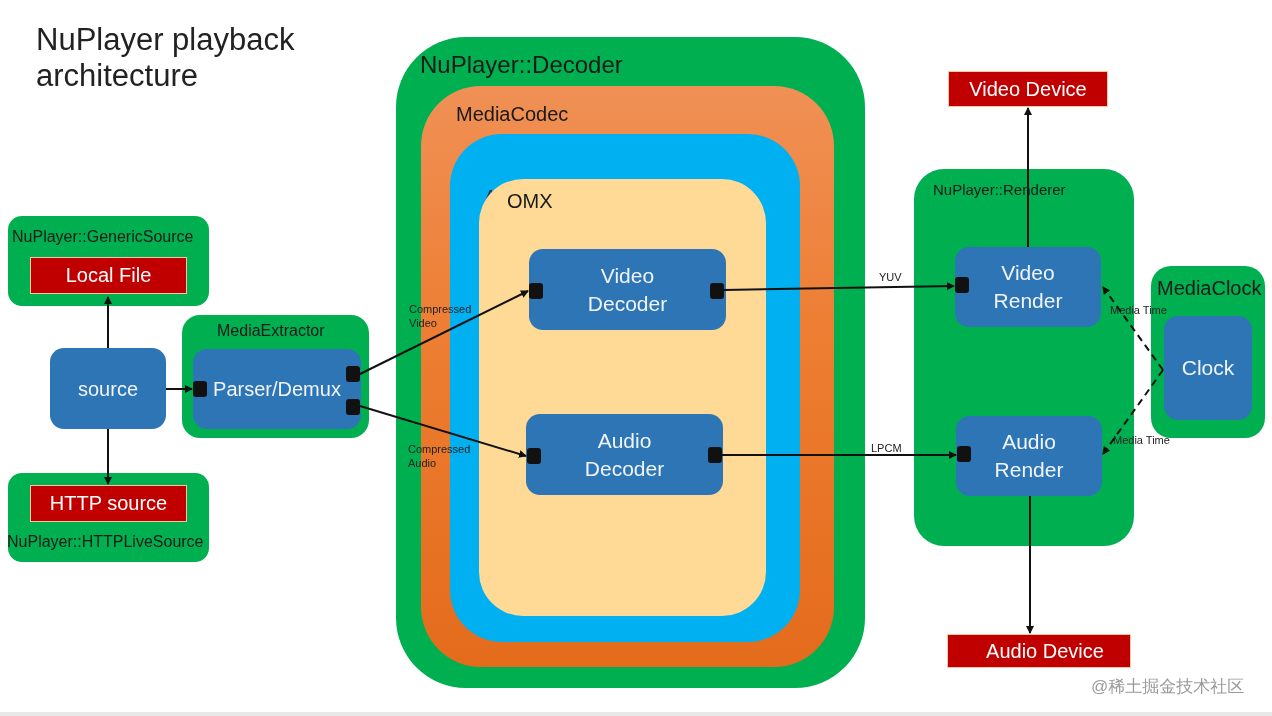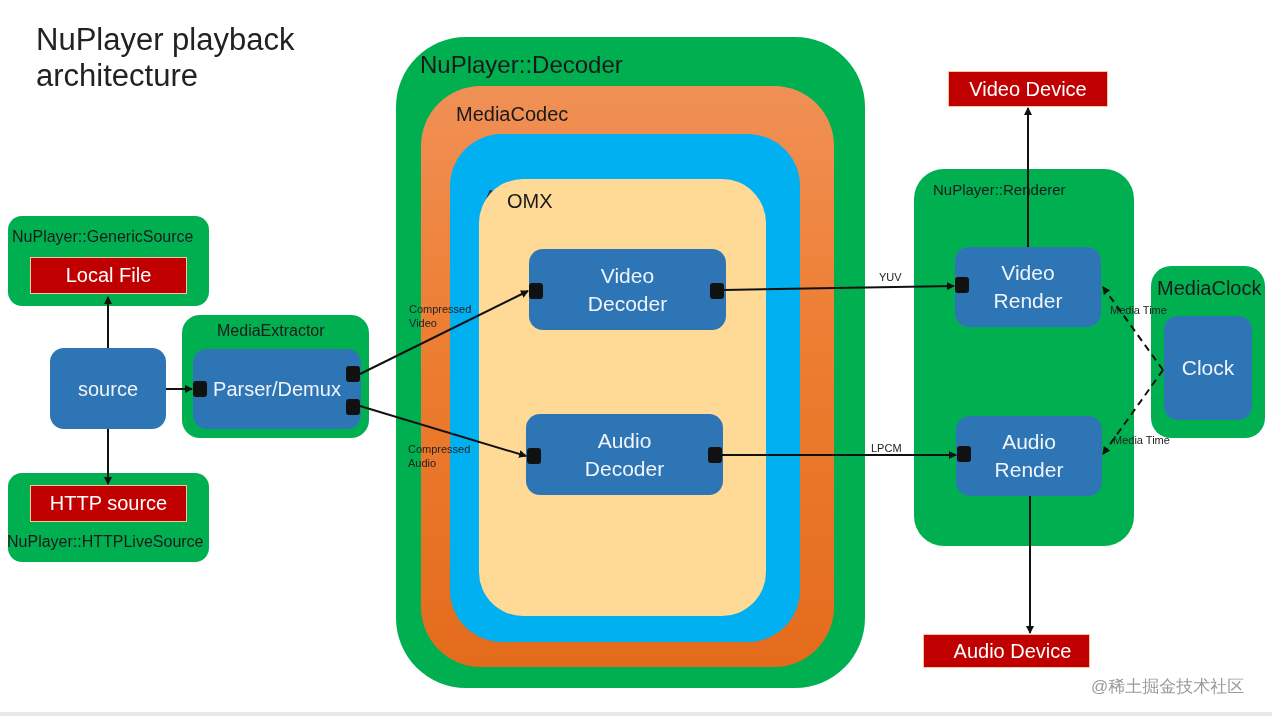--- a/index.html
+++ b/index.html
@@ -83,21 +83,21 @@
       <div>Render</div>
     </div>
 </div>
 <div class="abs port" style="left:957px;top:446px;"></div>
 
 <div class="abs grn" style="left:1151px;top:266px;width:114px;height:172px;border-radius:20px;"></div>
 <div class="abs lbl" style="left:1157px;top:277px;font-size:20px;">MediaClock</div>
 <div class="abs blue" style="left:1164px;top:316px;width:88px;height:104px;">Clock</div>
 
 <div class="abs red" style="left:948px;top:71px;width:160px;height:36px;">Video Device</div>
-<div class="abs red" style="left:923px;top:634px;width:167px;height:34px;padding-left:12px;">Audio Device</div>
+<div class="abs red" style="left:947px;top:634px;width:184px;height:34px;padding-left:12px;">Audio Device</div>
 
 <div class="abs small" style="left:409px;top:302px;">
   <div>Compressed</div>
   <div>Video</div>
 </div>
 <div class="abs small" style="left:408px;top:442px;">
   <div>Compressed</div>
   <div>Audio</div>
 </div>
 <div class="abs small" style="left:879px;top:270px;">YUV</div>

